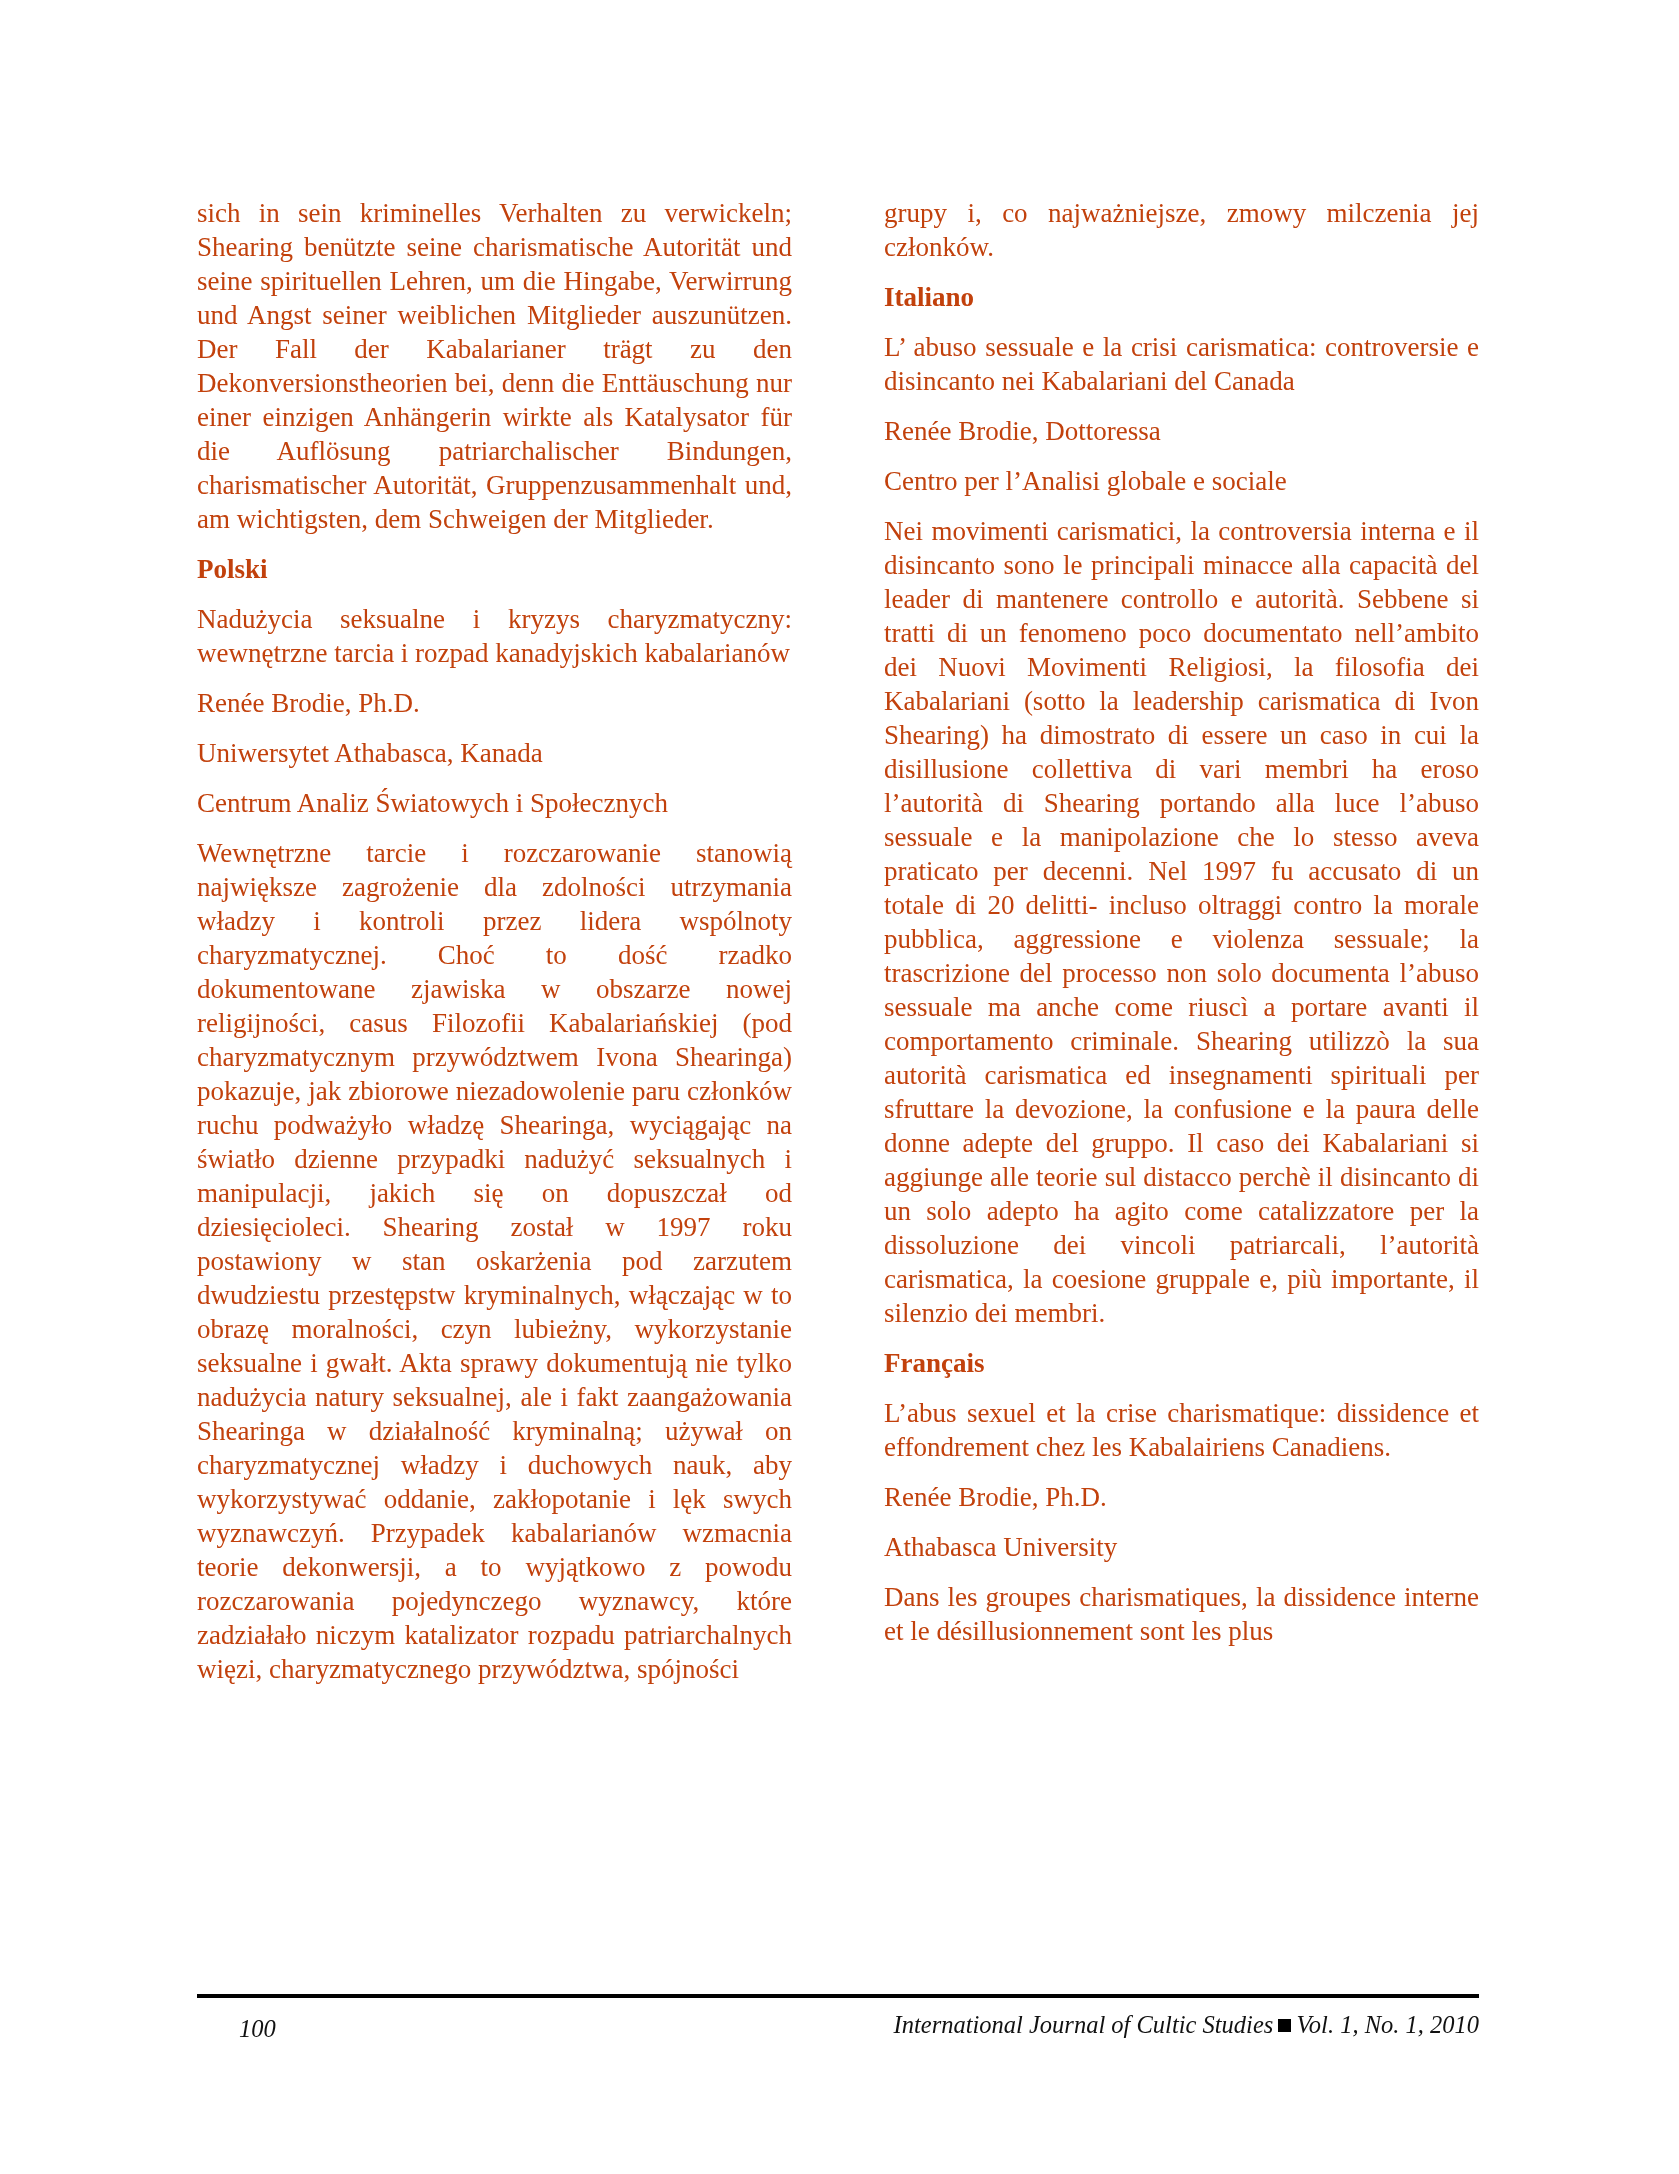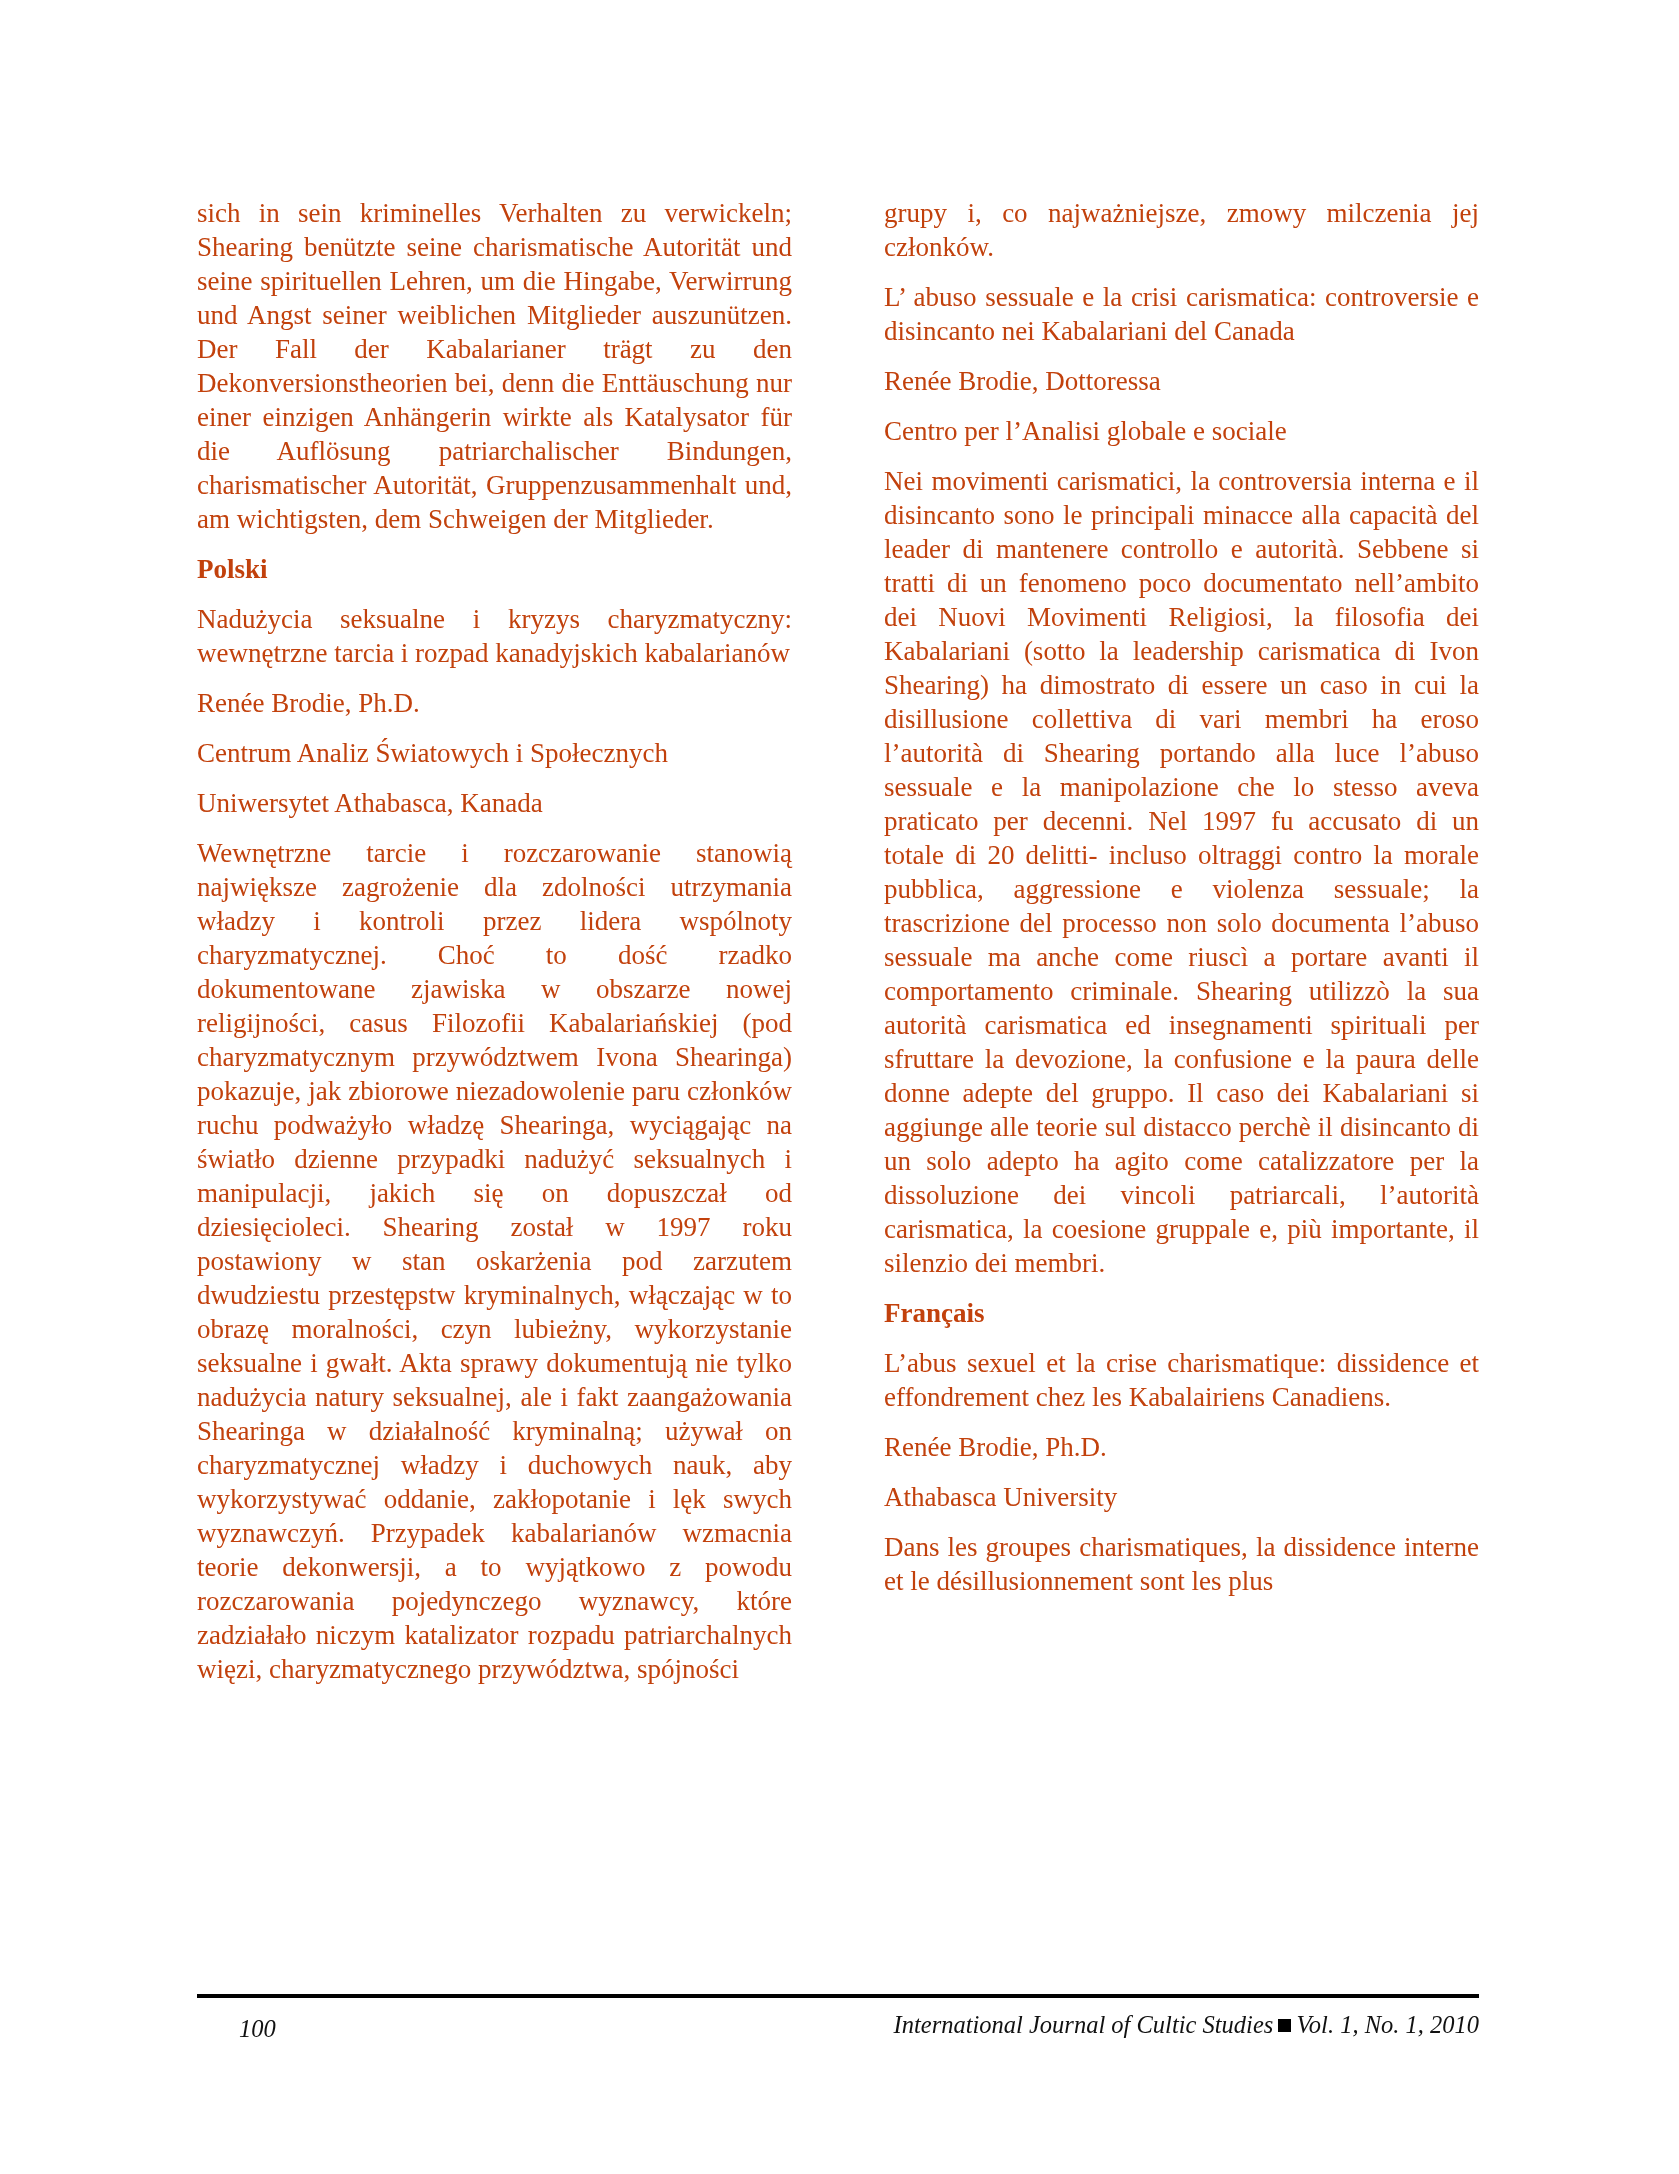--- a/index.html
+++ b/index.html
@@ -31,28 +31,29 @@
 <body>
 
 <div class="page">
 
   <div class="col left">
     <p>sich in sein kriminelles Verhalten zu verwickeln; Shearing benützte seine charismatische Autorität und seine spirituellen Lehren, um die Hingabe, Verwirrung und Angst seiner weiblichen Mitglieder auszunützen. Der Fall der Kabalarianer trägt zu den Dekonversionstheorien bei, denn die Enttäuschung nur einer einzigen Anhängerin wirkte als Katalysator für die Auflösung patriarchalischer Bindungen, charismatischer Autorität, Gruppenzusammenhalt und, am wichtigsten, dem Schweigen der Mitglieder.</p>
 
     <h3>Polski</h3>
     <p>Nadużycia seksualne i kryzys charyzmatyczny: wewnętrzne tarcia i rozpad kanadyjskich kabalarianów</p>
     <p class="plain">Renée Brodie, Ph.D.</p>
+    <p class="plain">Uniwersytet Athabasca, Kanada</p>
     <p class="plain">Centrum Analiz Światowych i Społecznych</p>
-    <p class="plain">Uniwersytet Athabasca, Kanada</p>
     <p>Wewnętrzne tarcie i rozczarowanie stanowią największe zagrożenie dla zdolności utrzymania władzy i kontroli przez lidera wspólnoty charyzmatycznej. Choć to dość rzadko dokumentowane zjawiska w obszarze nowej religijności, casus Filozofii Kabalariańskiej (pod charyzmatycznym przywództwem Ivona Shearinga) pokazuje, jak zbiorowe niezadowolenie paru członków ruchu podważyło władzę Shearinga, wyciągając na światło dzienne przypadki nadużyć seksualnych i manipulacji, jakich się on dopuszczał od dziesięcioleci. Shearing został w 1997 roku postawiony w stan oskarżenia pod zarzutem dwudziestu przestępstw kryminalnych, włączając w to obrazę moralności, czyn lubieżny, wykorzystanie seksualne i gwałt. Akta sprawy dokumentują nie tylko nadużycia natury seksualnej, ale i fakt zaangażowania Shearinga w działalność kryminalną; używał on charyzmatycznej władzy i duchowych nauk, aby wykorzystywać oddanie, zakłopotanie i lęk swych wyznawczyń. Przypadek kabalarianów wzmacnia teorie dekonwersji, a to wyjątkowo z powodu rozczarowania pojedynczego wyznawcy, które zadziałało niczym katalizator rozpadu patriarchalnych więzi, charyzmatycznego przywództwa, spójności</p>
   </div>
 
   <div class="col right">
     <p>grupy i, co najważniejsze, zmowy milczenia jej członków.</p>
 
+    <h3>Italiano</h3>
     <p>L’ abuso sessuale e la crisi carismatica: controversie e disincanto nei Kabalariani del Canada</p>
     <p class="plain">Renée Brodie, Dottoressa</p>
     <p class="plain">Centro per l’Analisi globale e sociale</p>
     <p>Nei movimenti carismatici, la controversia interna e il disincanto sono le principali minacce alla capacità del leader di mantenere controllo e autorità. Sebbene si tratti di un fenomeno poco documentato nell’ambito dei Nuovi Movimenti Religiosi, la filosofia dei Kabalariani (sotto la leadership carismatica di Ivon Shearing) ha dimostrato di essere un caso in cui la disillusione collettiva di vari membri ha eroso l’autorità di Shearing portando alla luce l’abuso sessuale e la manipolazione che lo stesso aveva praticato per decenni. Nel 1997 fu accusato di un totale di 20 delitti- incluso oltraggi contro la morale pubblica, aggressione e violenza sessuale; la trascrizione del processo non solo documenta l’abuso sessuale ma anche come riuscì a portare avanti il comportamento criminale. Shearing utilizzò la sua autorità carismatica ed insegnamenti spirituali per  sfruttare la devozione, la confusione e la paura delle donne adepte del gruppo. Il caso dei Kabalariani si aggiunge alle teorie sul distacco perchè  il disincanto di un solo adepto ha agito come catalizzatore per la dissoluzione dei vincoli patriarcali, l’autorità carismatica, la coesione gruppale e, più importante, il silenzio dei membri.</p>
 
     <h3>Français</h3>
     <p>L’abus sexuel et la crise charismatique: dissidence et effondrement chez les Kabalairiens Canadiens.</p>
     <p class="plain">Renée Brodie, Ph.D.</p>
     <p class="plain">Athabasca University</p>
     <p>Dans les groupes charismatiques, la dissidence interne et le désillusionnement sont les plus</p>

